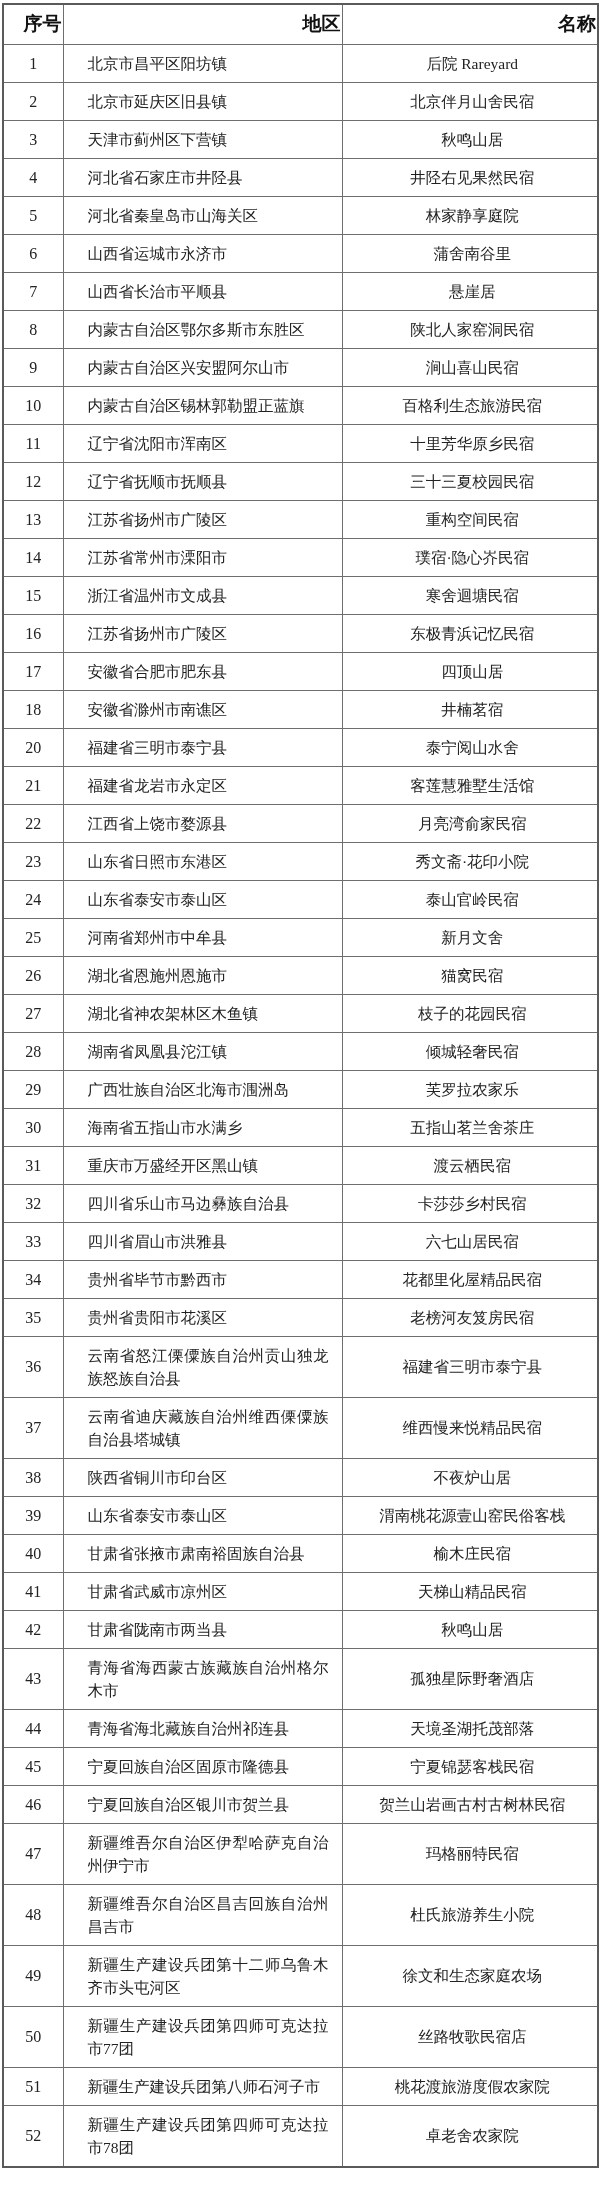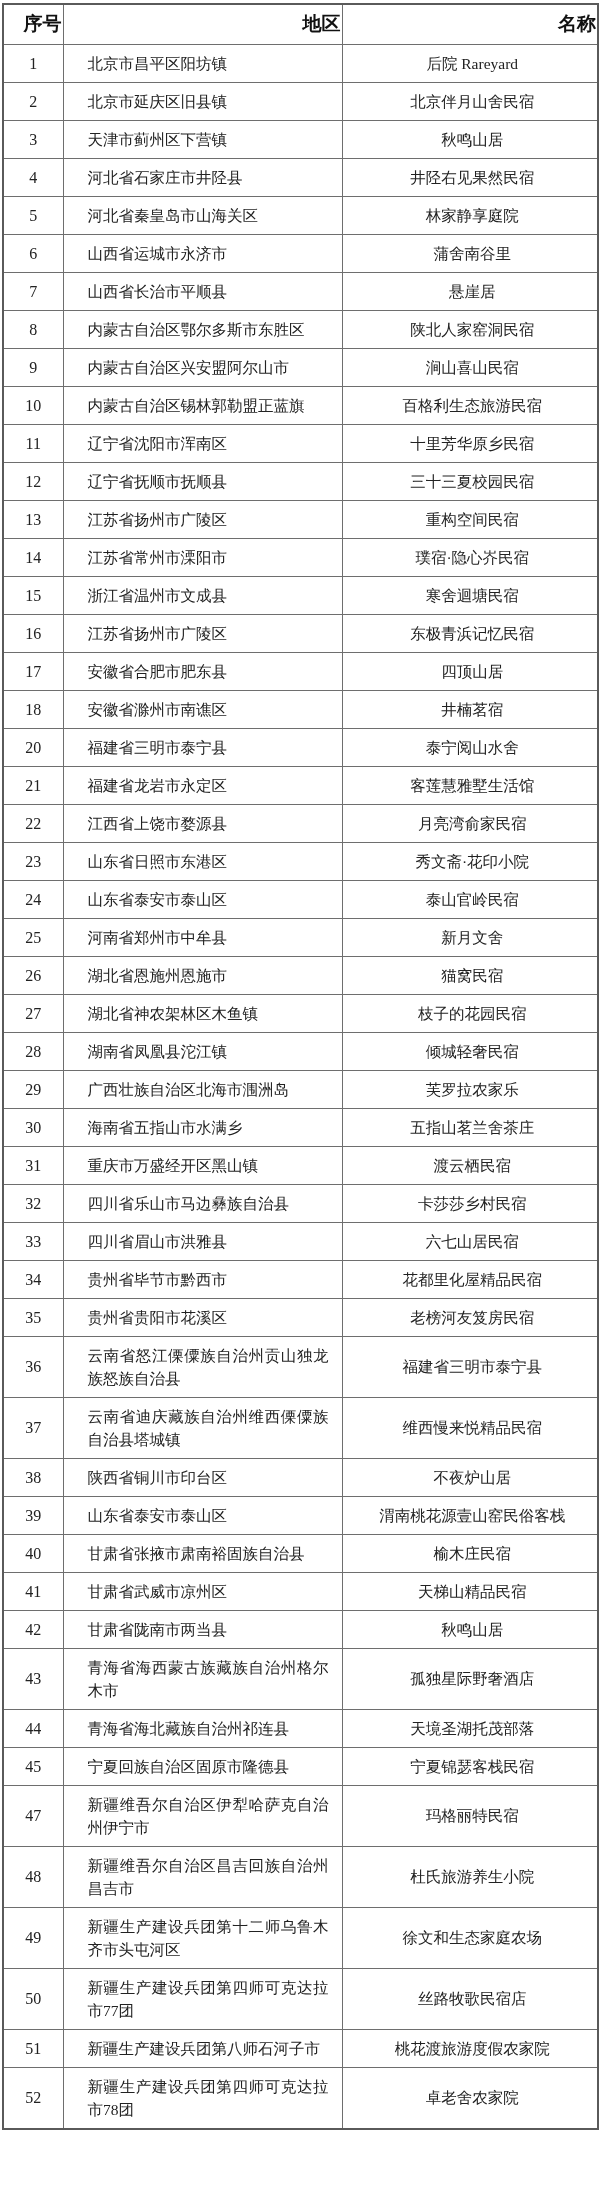--- a/index.html
+++ b/index.html
@@ -300,20 +300,25 @@
     <td class="c-no">44</td>
     <td class="c-region">青海省海北藏族自治州祁连县</td>
     <td class="c-name">天境圣湖托茂部落</td>
   </tr>
         <tr>
     <td class="c-no">45</td>
     <td class="c-region">宁夏回族自治区固原市隆德县</td>
     <td class="c-name">宁夏锦瑟客栈民宿</td>
   </tr>
         <tr>
+    <td class="c-no">46</td>
+    <td class="c-region">宁夏回族自治区银川市贺兰县</td>
+    <td class="c-name">贺兰山岩画古村古树林民宿</td>
+  </tr>
+        <tr>
     <td class="c-no">47</td>
     <td class="c-region">新疆维吾尔自治区伊犁哈萨克自治州伊宁市</td>
     <td class="c-name">玛格丽特民宿</td>
   </tr>
         <tr>
     <td class="c-no">48</td>
     <td class="c-region">新疆维吾尔自治区昌吉回族自治州昌吉市</td>
     <td class="c-name">杜氏旅游养生小院</td>
   </tr>
         <tr>

